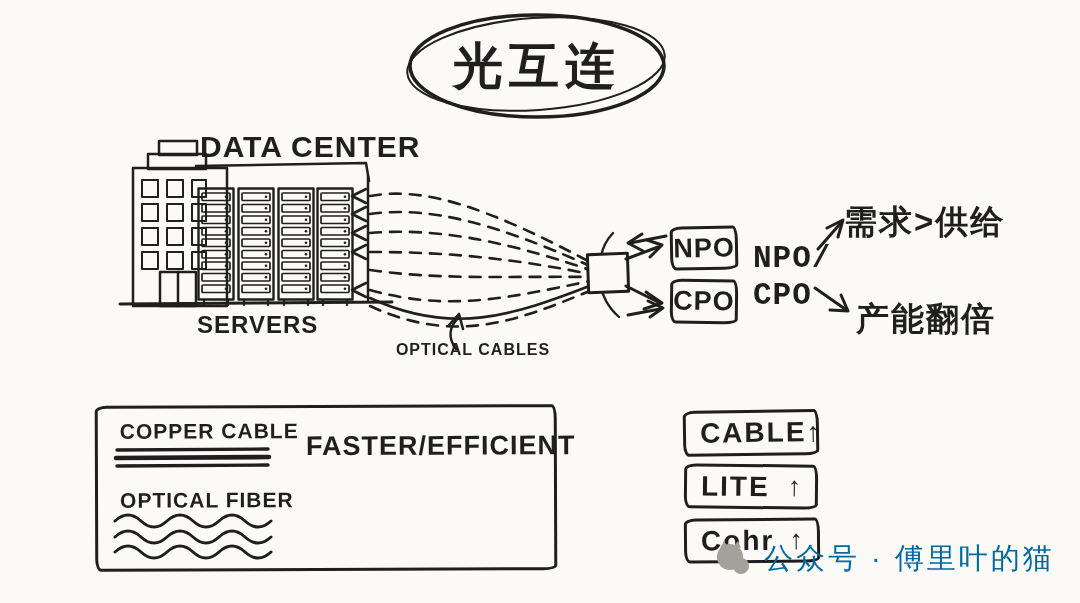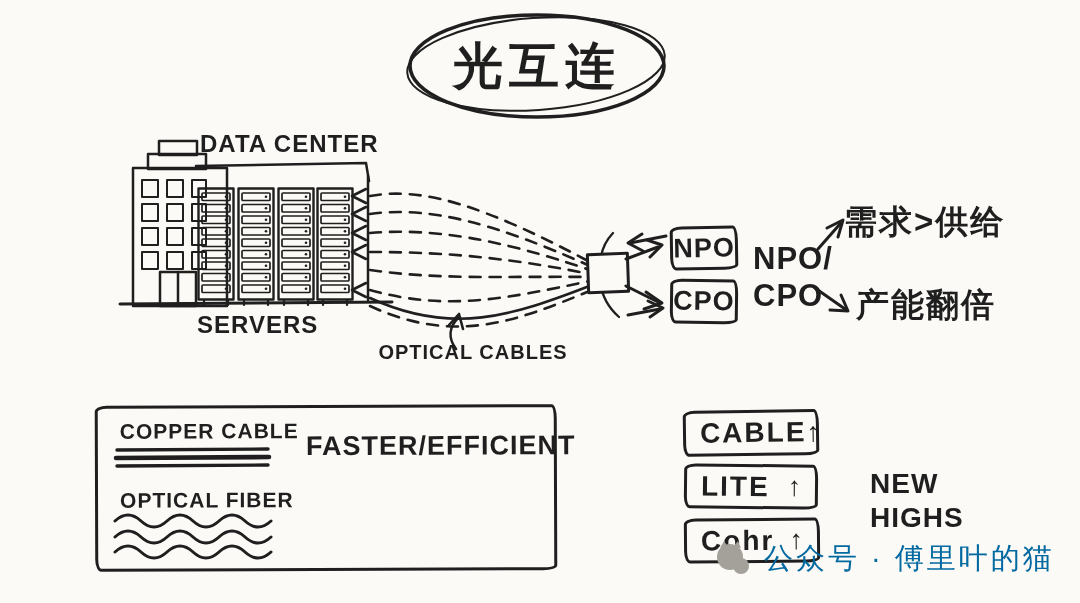--- a/index.html
+++ b/index.html
@@ -167,65 +167,61 @@
       <path d="M115,521 q13,-12 26,0 t26,0 t26,0 t26,0 t26,0 t26,0"></path>
       <path d="M115,537 q13,-12 26,0 t26,0 t26,0 t26,0 t26,0 t26,0"></path>
       <path d="M115,552 q13,-12 26,0 t26,0 t26,0 t26,0 t26,0 t26,0"></path>
     </g>
   </svg>
 
   <div class="abs center" style="left:410px;top:20px;width:254px;height:92px;">
     <span class="title-text">光互连</span>
   </div>
 
-  <div class="abs hand" style="left:200px;top:130px;font-size:24px;">DATA CENTER</div>
+  <div class="abs hand" style="left:200px;top:130px;font-size:30px;">DATA CENTER</div>
   <div class="abs hand" style="left:197px;top:311px;font-size:24px;">SERVERS</div>
 
   <div class="abs" style="left:372px;top:341px;width:202px;text-align:center;">
-    <div class="hand" style="font-size:20px;">OPTICAL CABLES</div>
+    <div class="hand" style="font-size:16px;">OPTICAL CABLES</div>
   </div>
 
   <div class="abs sketch center" style="left:670px;top:226px;width:62px;height:38px;transform:rotate(-1deg);">
     <span class="hand" style="font-size:27px;">NPO</span>
   </div>
   <div class="abs sketch center" style="left:670px;top:279px;width:62px;height:39px;transform:rotate(0.8deg);">
     <span class="hand" style="font-size:27px;">CPO</span>
   </div>
 
-  <div class="abs" style="left:753px;top:240px;line-height:1.2;">
+  <div class="abs" style="left:753px;top:240px;line-height:1.2;font-family:Liberation Mono, monospace;">
     <div class="hand" style="font-size:31px;">NPO/</div>
     <div class="hand" style="font-size:31px;">CPO</div>
   </div>
 
   <div class="abs hand" style="left:844px;top:200px;font-size:33px;letter-spacing:2px;">需求&gt;供给</div>
-  <div class="abs hand" style="left:856px;top:283px;font-size:33px;letter-spacing:2px;">产能翻倍</div>
+  <div class="abs hand" style="left:856px;top:297px;font-size:33px;letter-spacing:2px;">产能翻倍</div>
 
   <div class="abs sketch" style="left:95px;top:405px;width:456px;height:160px;border-width:3.5px;transform:rotate(-0.2deg);">
     <div class="abs hand" style="left:22px;top:11px;font-size:21px;">COPPER CABLE</div>
     <div class="abs hand" style="left:22px;top:80px;font-size:21px;">OPTICAL FIBER</div>
     <div class="abs hand" style="left:208px;top:23px;font-size:27px;">FASTER/EFFICIENT</div>
   </div>
 
   <div class="abs sketch ticker" style="left:683px;top:410px;width:136px;height:46px;transform:rotate(-0.8deg);">
     <span class="sym">CABLE</span>
     <span class="arr">↑</span>
   </div>
   <div class="abs sketch ticker" style="left:684px;top:464px;width:134px;height:45px;transform:rotate(0.6deg);">
     <span class="sym">LITE</span>
     <span class="arr">↑</span>
   </div>
   <div class="abs sketch ticker" style="left:684px;top:518px;width:136px;height:45px;transform:rotate(-0.5deg);">
     <span class="sym">Cohr</span>
     <span class="arr">↑</span>
   </div>
 
-  <div class="abs" style="left:870px;top:467px;line-height:1.22;">
-    <div class="hand" style="font-size:28px;">NEW</div>
-    <div class="hand" style="font-size:28px;">HIGHS</div>
-  </div>
 
   <div class="abs wm" style="left:712px;top:538px;">
     <svg width="42" height="42" viewBox="0 0 42 42">
       <circle cx="18" cy="19" r="13" fill="#a4a09a"></circle>
       <circle cx="29" cy="28" r="8" fill="#a4a09a"></circle>
       <path d="M8,10 L12,3 L16,9 Z" fill="#a4a09a"></path>
       <path d="M21,9 L26,3 L29,10 Z" fill="#a4a09a"></path>
     </svg>
     <span class="wm-text">公众号 · 傅里叶的猫</span>
   </div>

